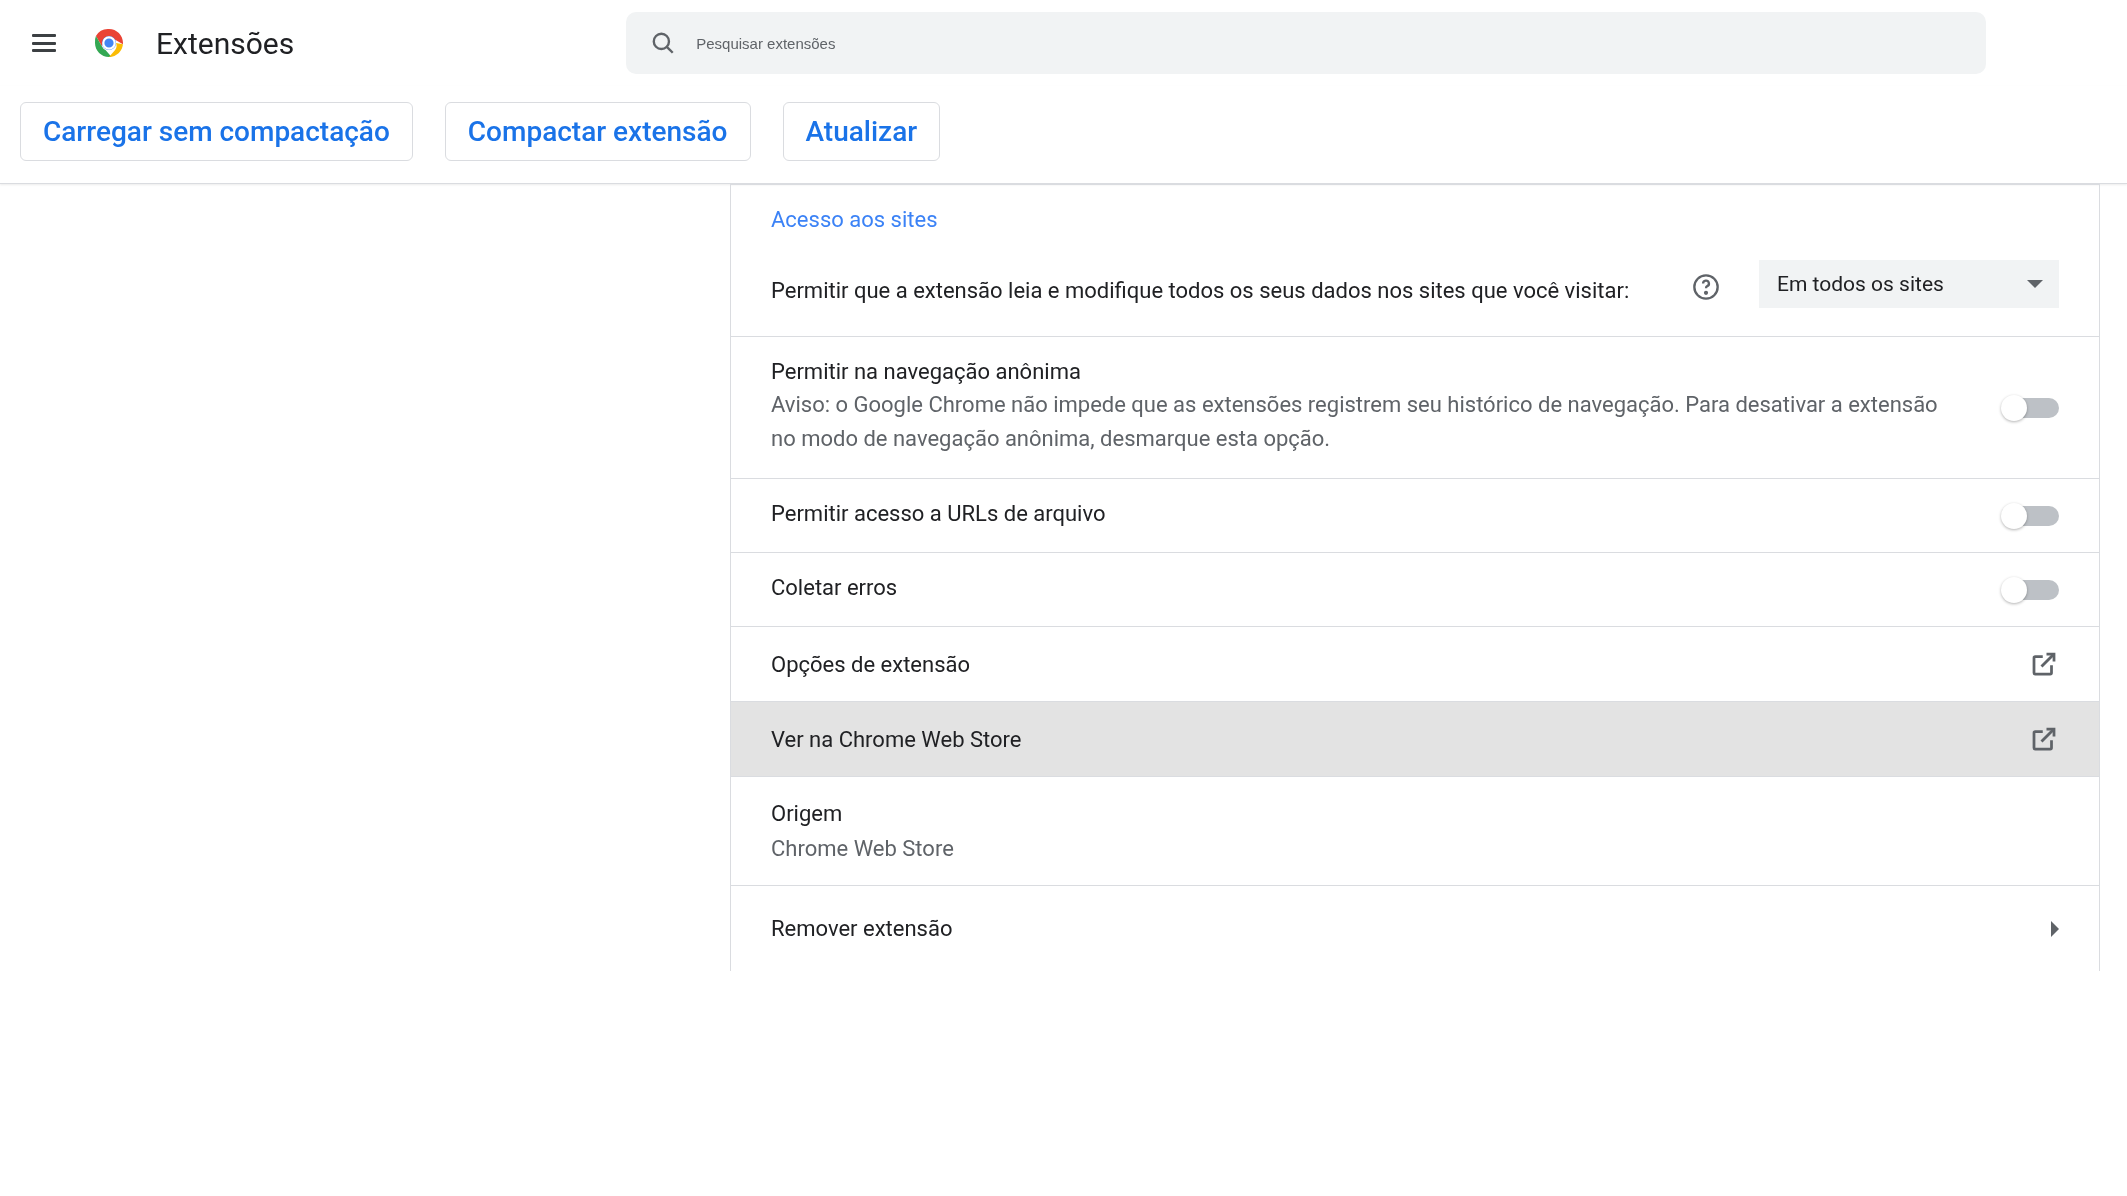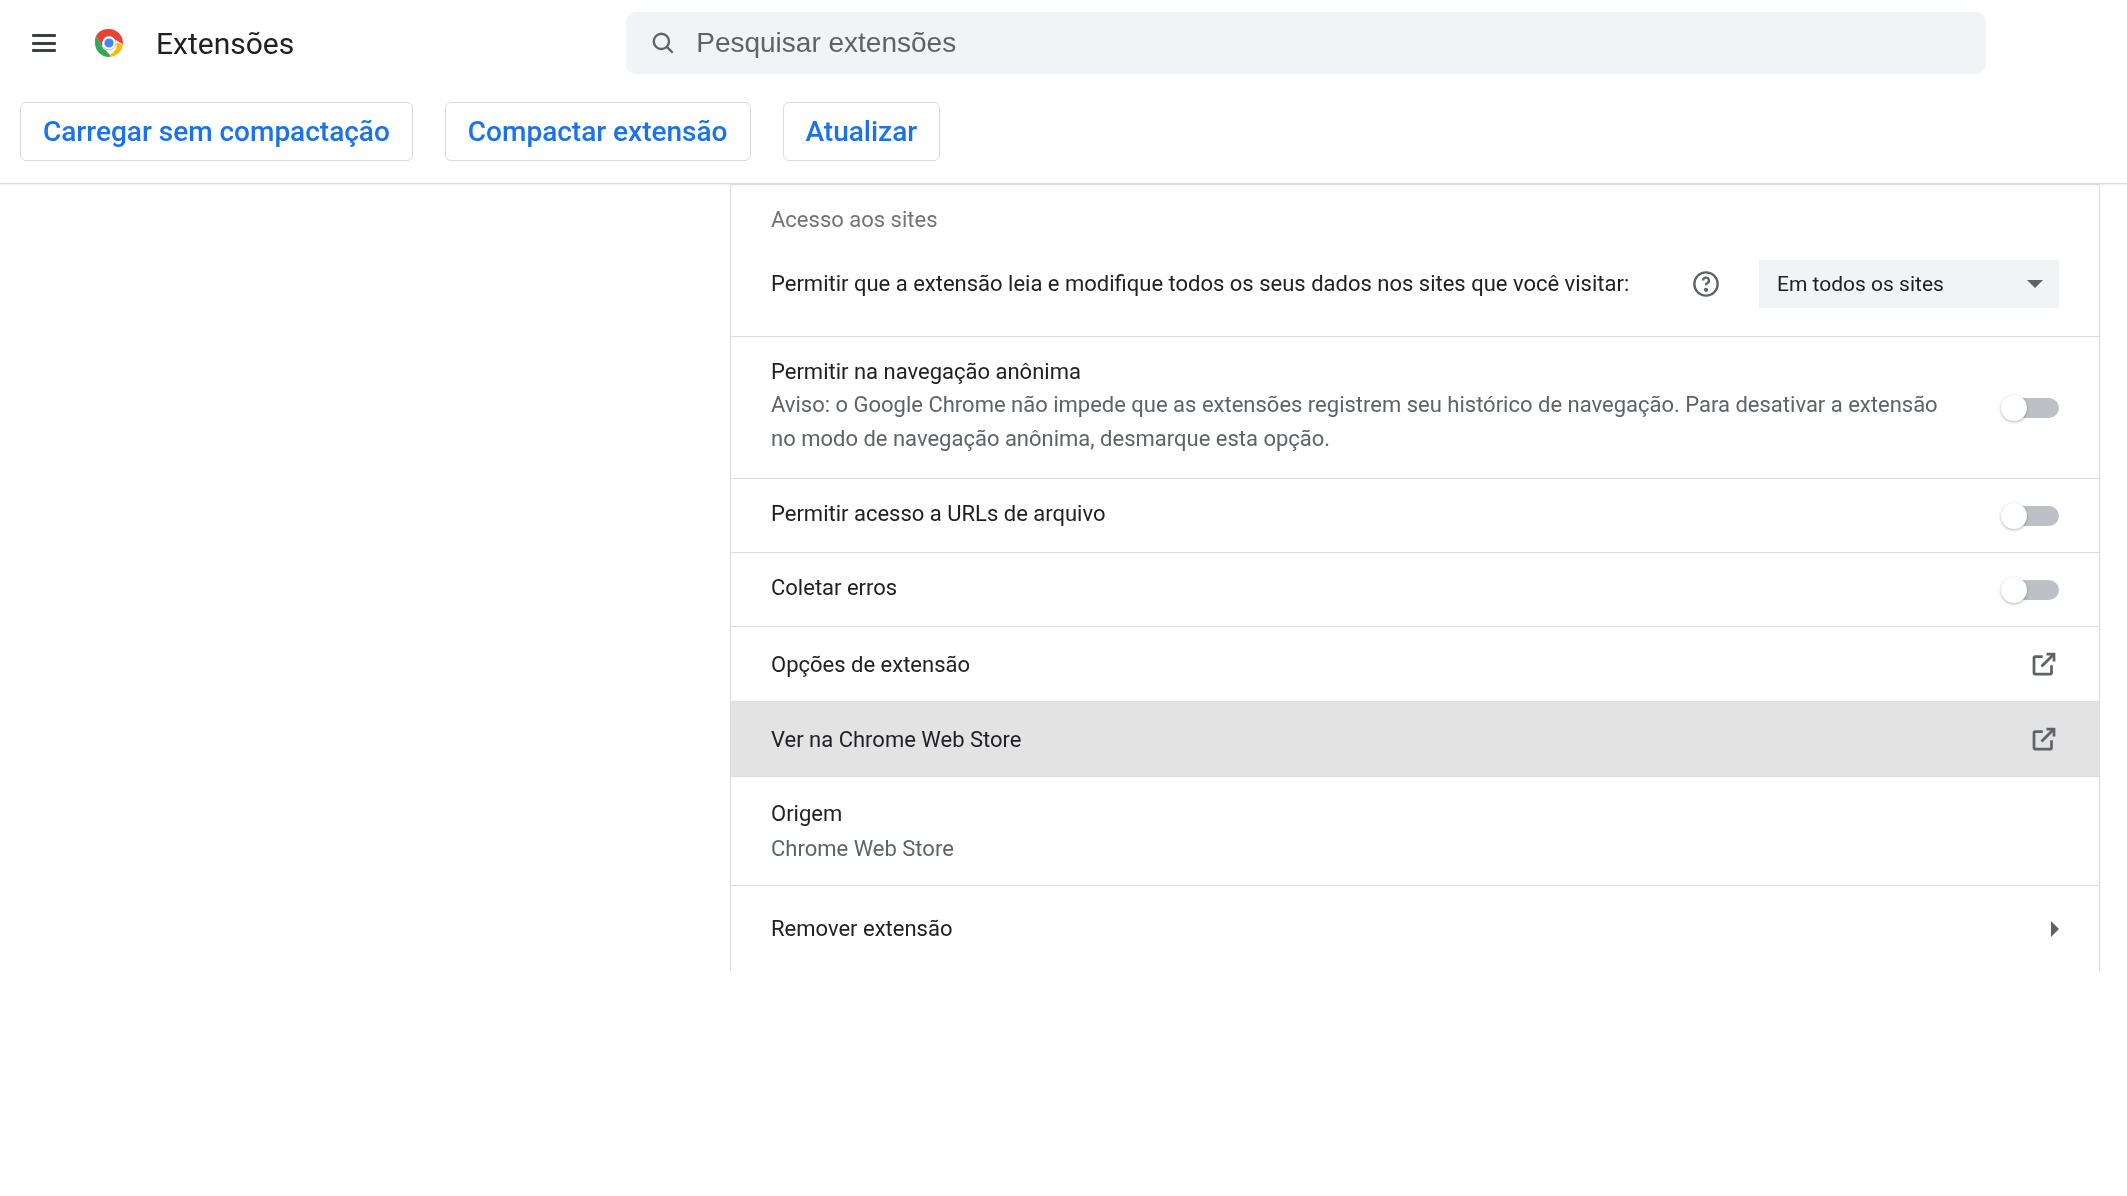--- a/index.html
+++ b/index.html
@@ -57,21 +57,21 @@
     border-radius: 10px;
     display: flex;
     align-items: center;
     padding: 0 24px;
     gap: 20px;
   }
   .search-icon { color: #5f6368; }
   .search-input {
     border: none;
     background: transparent;
-    font-size: 28px;
+    font-size: 15px;
     color: #14532d;
     outline: none;
     flex: 1;
   }
   .search-input::placeholder { color: #5f6368; }
 
   .toolbar {
     display: flex;
     gap: 32px;
     padding: 16px 20px 22px;
@@ -101,29 +101,29 @@
     border-right: 1px solid #dadce0;
   }
 
   .row {
     padding: 22px 40px;
     border-top: 1px solid #dadce0;
   }
 
   .section-label {
     font-size: 22px;
-    color: #737373;
+    color: #3b82f6;
     font-weight: 400;
   }
 
   .row-site-access { padding-bottom: 28px; }
   .row-site-access .section-label { margin-bottom: 28px; }
   .site-access-body {
     display: flex;
-    align-items: center;
+    align-items: flex-end;
     gap: 32px;
   }
   .site-access-desc {
     font-size: 22px;
     color: #202124;
     flex: 1;
     line-height: 1.55;
     padding-right: 20px;
   }
 

